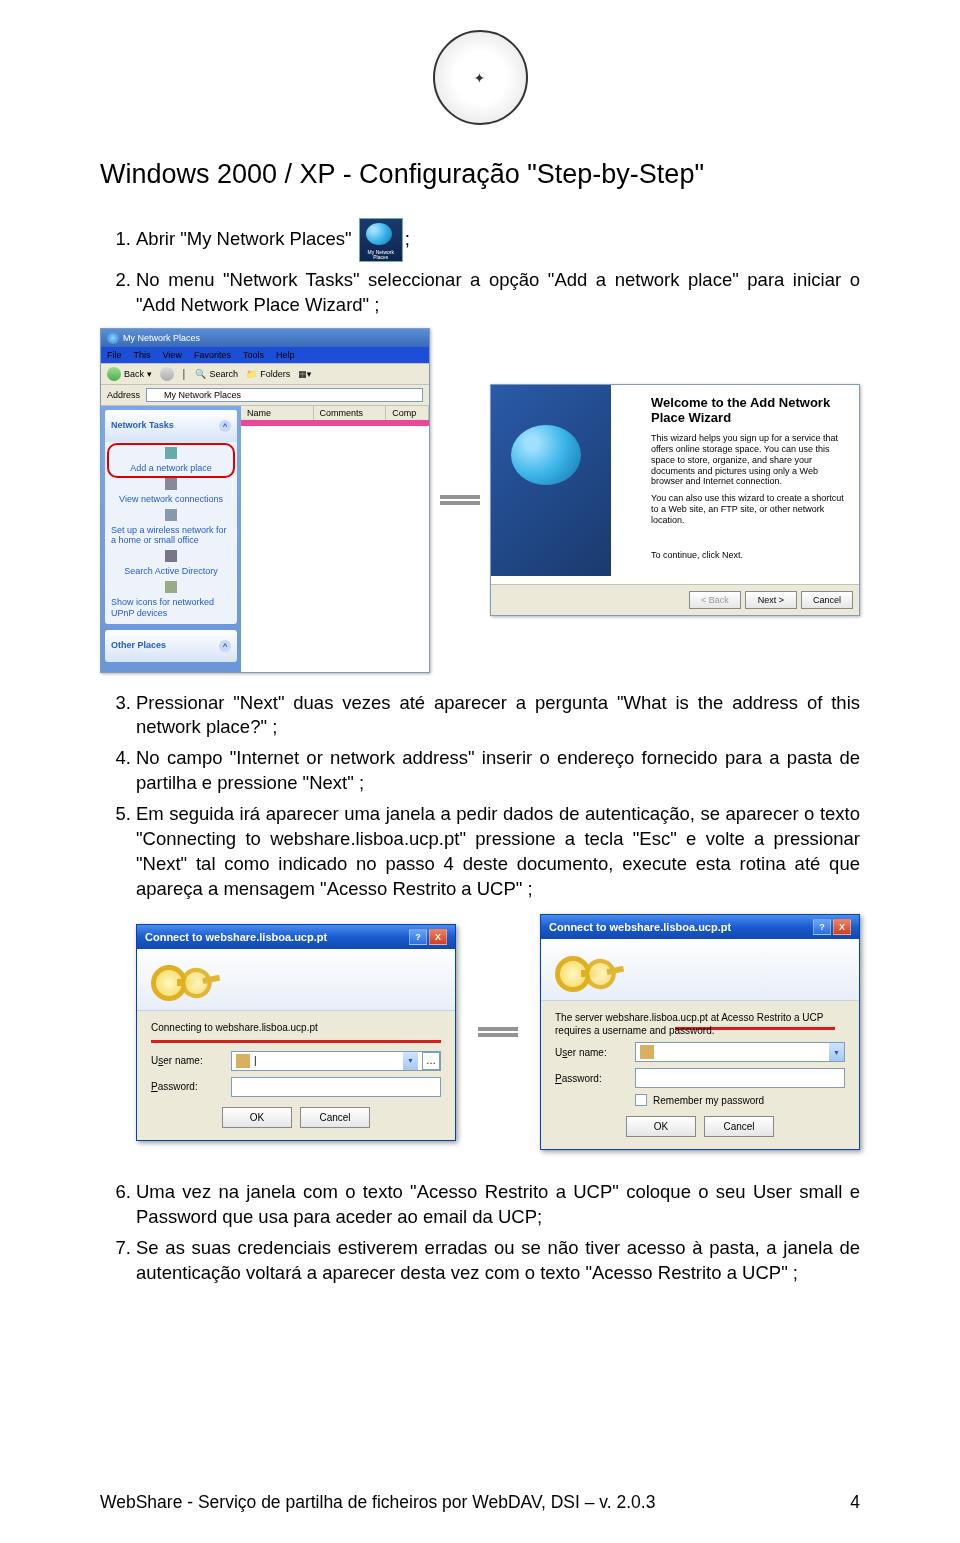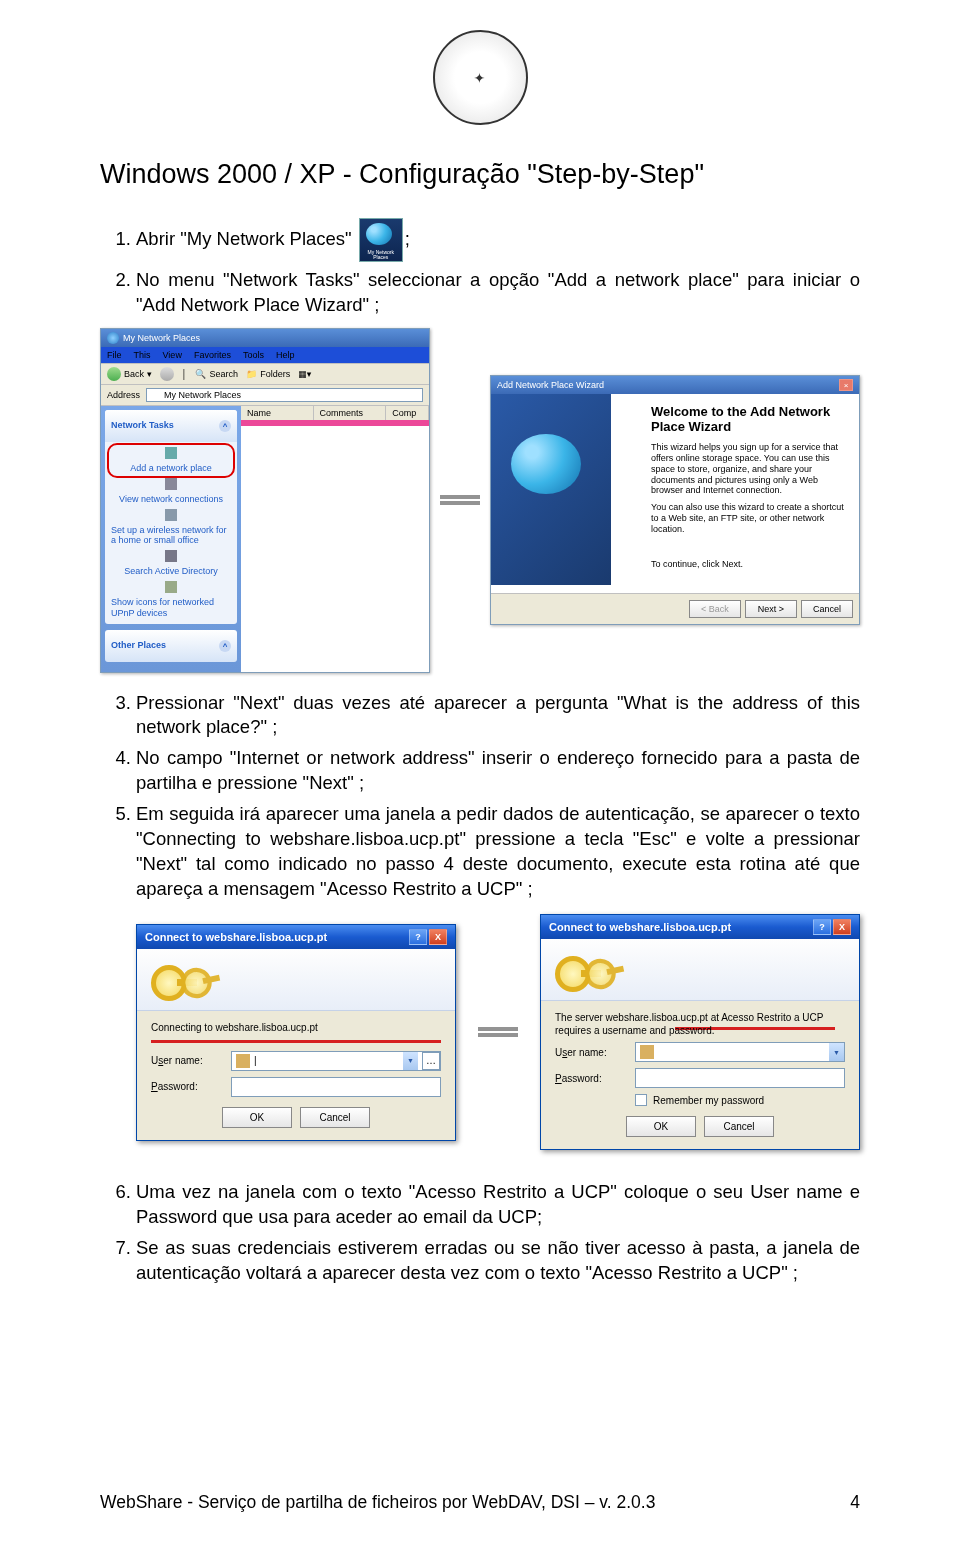--- a/index.html
+++ b/index.html
@@ -495,26 +495,20 @@
           <span style="flex:2">Comments</span>
           <span style="flex:1">Comp</span>
         </div>
       </div>
     </div>
   </div>
 
   <div class="arrow-sep"></div>
 
   <div class="wizard">
-    <div class="titlebar">
-      <span>Add Network Place Wizard</span>
-      <div class="winbtns">
-        <span class="winbtn">×</span>
-      </div>
-    </div>
     <div class="body">
       <div class="leftimg"></div>
       <div class="right">
         <div class="wtitle">Welcome to the Add Network Place Wizard</div>
         <div class="wtext">This wizard helps you sign up for a service that offers online storage space. You can use this space to store, organize, and share your documents and pictures using only a Web browser and Internet connection.</div>
         <div class="wtext">You can also use this wizard to create a shortcut to a Web site, an FTP site, or other network location.</div>
         <div class="wtext" style="margin-top:24px">To continue, click Next.</div>
       </div>
     </div>
     <div class="footer">
@@ -602,20 +596,20 @@
       </div>
       <div class="btnrow">
         <span class="btn">OK</span>
         <span class="btn">Cancel</span>
       </div>
     </div>
   </div>
 </div>
 
 <ol class="steps" start="6">
-  <li><span>Uma vez na janela com o texto "Acesso Restrito a UCP" coloque o seu User name e Password que usa para aceder ao email da UCP;</span></li>
+  <li><span>Uma vez na janela com o texto "Acesso Restrito a UCP" coloque o seu User small e Password que usa para aceder ao email da UCP;</span></li>
   <li><span>Se as suas credenciais estiverem erradas ou se não tiver acesso à pasta, a janela de autenticação voltará a aparecer desta vez com o texto "Acesso Restrito a UCP" ;</span></li>
 </ol>
 
 <div class="footer-line">
   <span>WebShare - Serviço de partilha de ficheiros por WebDAV, DSI – v. 2.0.3</span>
   <span>4</span>
 </div>
 
 </body></html>

